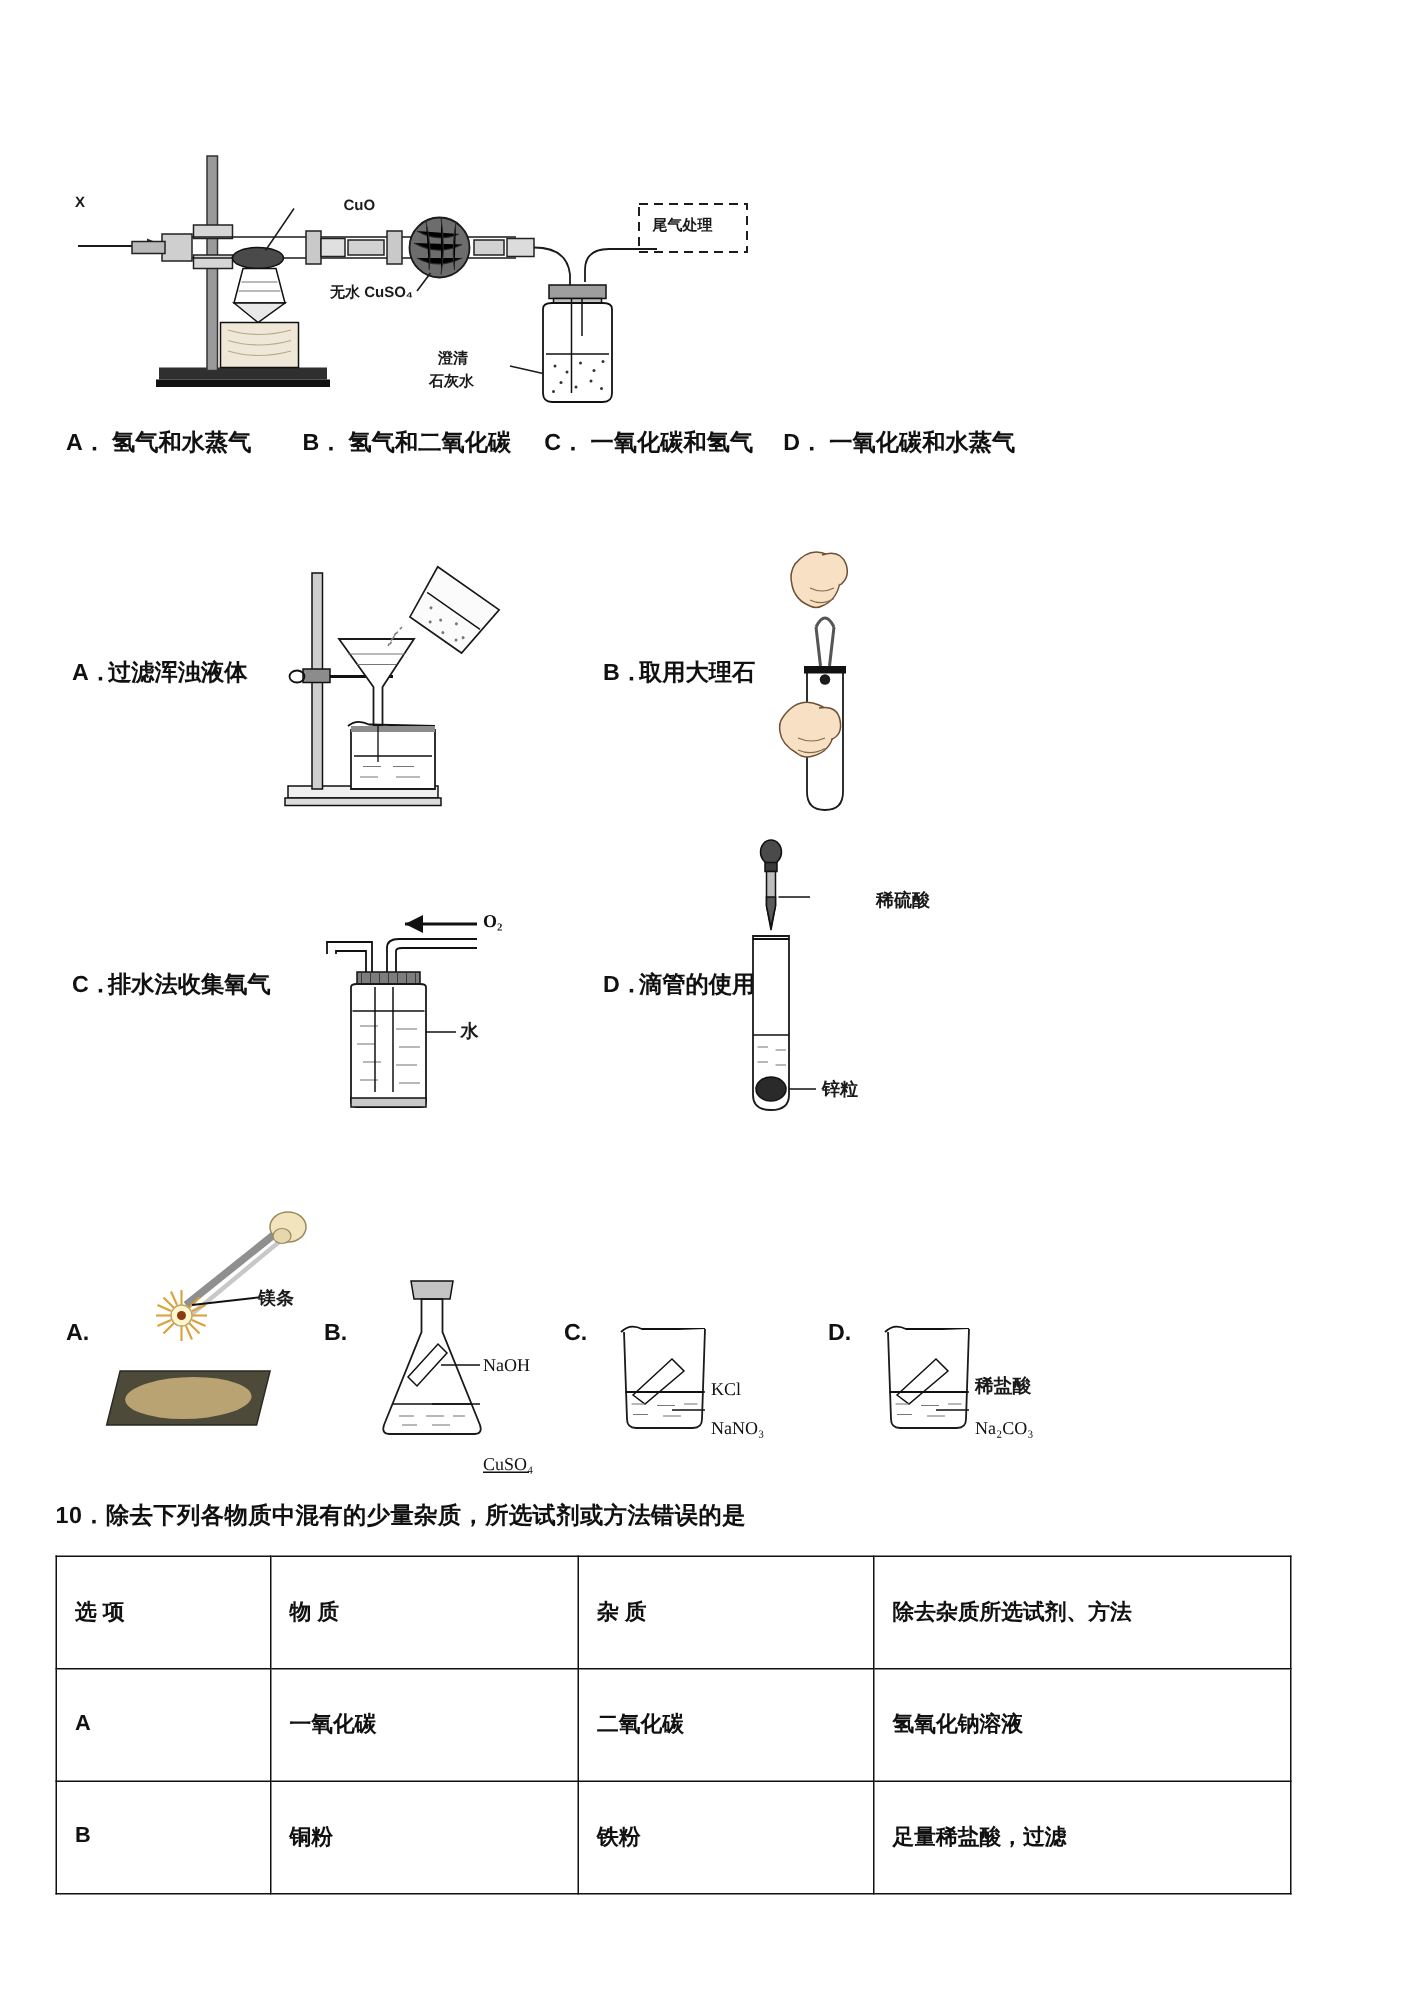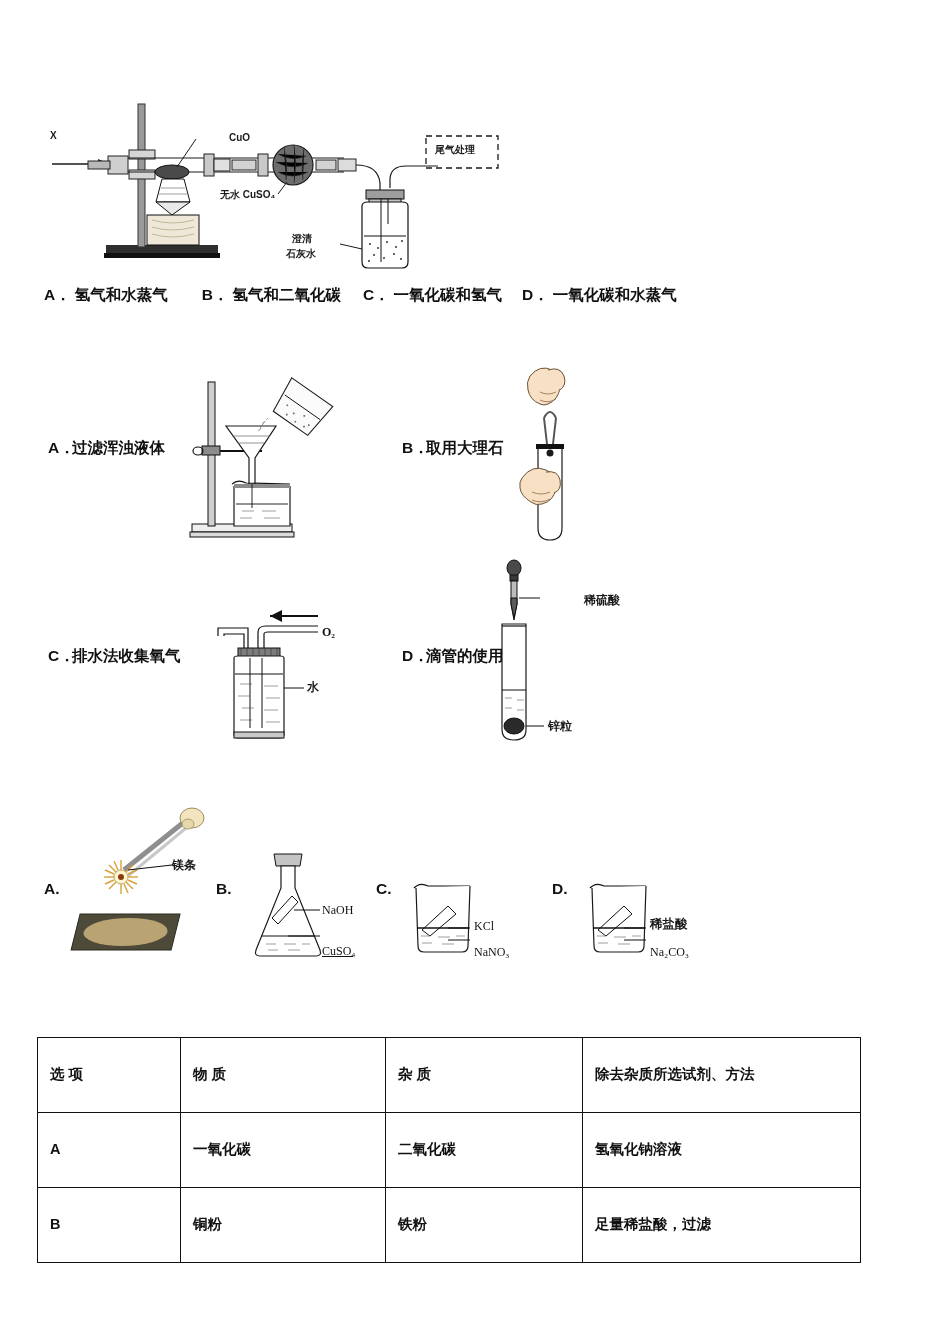--- a/index.html
+++ b/index.html
@@ -287,21 +287,21 @@
         <line x1="40" y1="120" x2="52" y2="120"></line>
           <line x1="66" y1="122" x2="80" y2="122"></line>
       </g>
       <line x1="50" y1="58" x2="50" y2="128" stroke="#111" stroke-width="1"></line>
       <line x1="62" y1="58" x2="62" y2="128" stroke="#111" stroke-width="1"></line>
 
       <line x1="84" y1="88" x2="104" y2="88" stroke="#111" stroke-width="1"></line>
     </svg>
   </div>
 
-  <span class="serif-lbl abs" style="left:322px;top:625px;font-weight:700;">O₂</span>
+  <span class="serif-lbl abs" style="left:322px;top:607px;font-weight:700;">O₂</span>
   <span class="lbl abs" style="left:307px;top:679px;font-size:12px;">水</span>
 
   <span class="opt-label abs" style="left:402px;top:646px;">D．</span>
   <span class="opt-label abs" style="left:426px;top:646px;">滴管的使用</span>
 
   <div class="sketch" style="left:492px;top:558px;width:120px;height:190px;">
     <svg width="120" height="190" viewBox="0 0 120 190">
 
       <ellipse cx="22" cy="10" rx="7" ry="8" fill="#4a4a4a" stroke="#111" stroke-width="1"></ellipse>
       <rect x="18" y="17" width="8" height="6" fill="#3a3a3a" stroke="#111" stroke-width="1"></rect>
@@ -393,21 +393,21 @@
         <line x1="20" y1="98" x2="30" y2="98"></line>
           <line x1="40" y1="98" x2="52" y2="98"></line>
       </g>
 
       <line x1="46" y1="58" x2="72" y2="58" stroke="#111" stroke-width="1"></line>
       <line x1="40" y1="84" x2="72" y2="84" stroke="#111" stroke-width="1"></line>
     </svg>
   </div>
 
   <span class="serif-lbl abs" style="left:322px;top:903px;">NaOH</span>
-  <span class="serif-lbl abs" style="left:322px;top:944px;text-decoration:underline;">CuSO₄</span>
+  <span class="serif-lbl abs" style="left:322px;top:969px;text-decoration:underline;">CuSO₄</span>
 
   <span class="opt-label abs" style="left:376px;top:880px;">C.</span>
 
   <div class="sketch" style="left:408px;top:880px;width:70px;height:80px;">
     <svg width="70" height="80" viewBox="0 0 70 80">
       <path d="M6 8 q6 -6 14 -2 L62 6" fill="none" stroke="#111" stroke-width="1.2"></path>
       <path d="M8 8 L10 66 q0 6 6 6 L54 72 q6 0 6 -6 L62 6" class="glass"></path>
       <path d="M14 50 L40 26 L48 34 L22 56 Z" fill="#fff" stroke="#111" stroke-width="1"></path>
       <line x1="9" y1="48" x2="61" y2="48" stroke="#111" stroke-width="1.4"></line>
       <g stroke="#777" stroke-width=".7">
@@ -441,20 +441,23 @@
           <line x1="34" y1="64" x2="46" y2="64"></line>
       </g>
       <line x1="40" y1="48" x2="62" y2="48" stroke="#111" stroke-width="1"></line>
       <line x1="40" y1="60" x2="62" y2="60" stroke="#111" stroke-width="1"></line>
     </svg>
   </div>
 
   <span class="lbl abs" style="left:650px;top:916px;font-size:12.5px;">稀盐酸</span>
   <span class="serif-lbl abs" style="left:650px;top:945px;">Na₂CO₃</span>
 
+  <div class="abs" style="left:37px;top:1000px;">
+    <span class="qtext">10．</span><span class="qtext">除去下列各物质中混有的少量杂质，所选试剂或方法错误的是</span>
+  </div>
 
   <table id="tbl">
     <tbody>
       <tr class="thead">
         <td class="c0">选  项</td>
         <td class="c1">物  质</td>
         <td class="c2">杂  质</td>
         <td class="c3">除去杂质所选试剂、方法</td>
       </tr>
       <tr>

